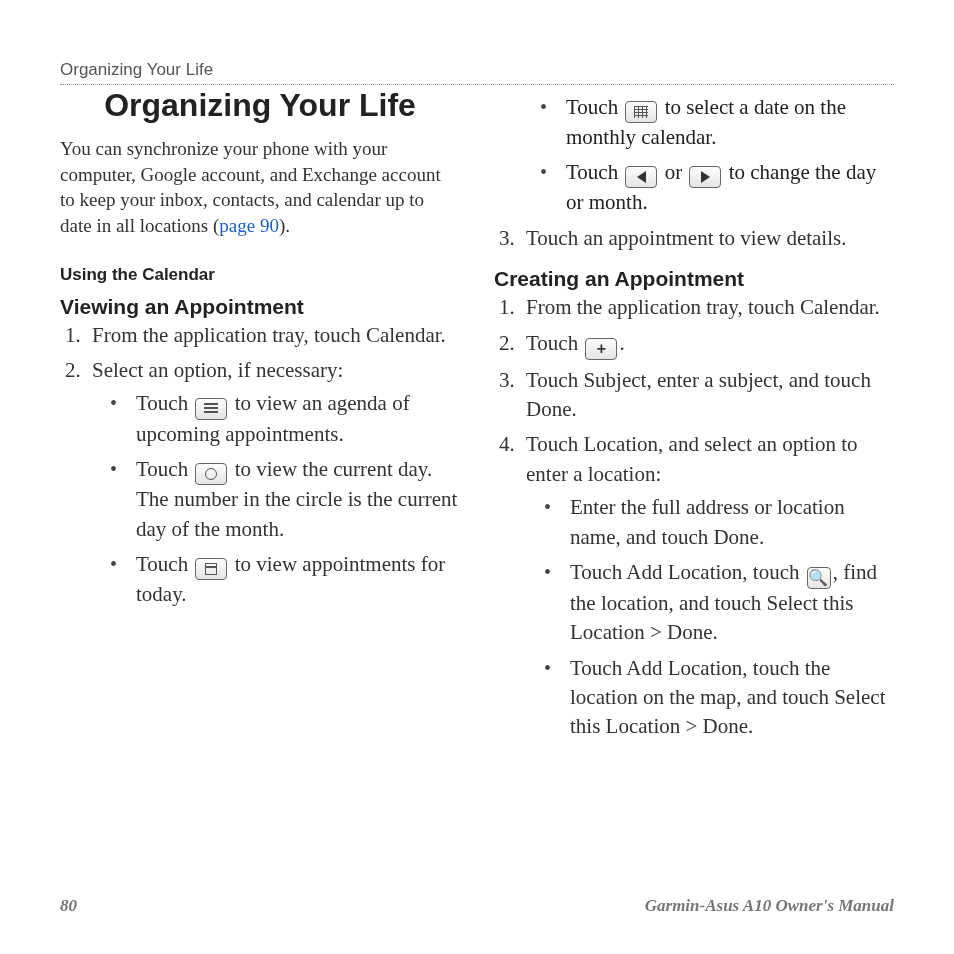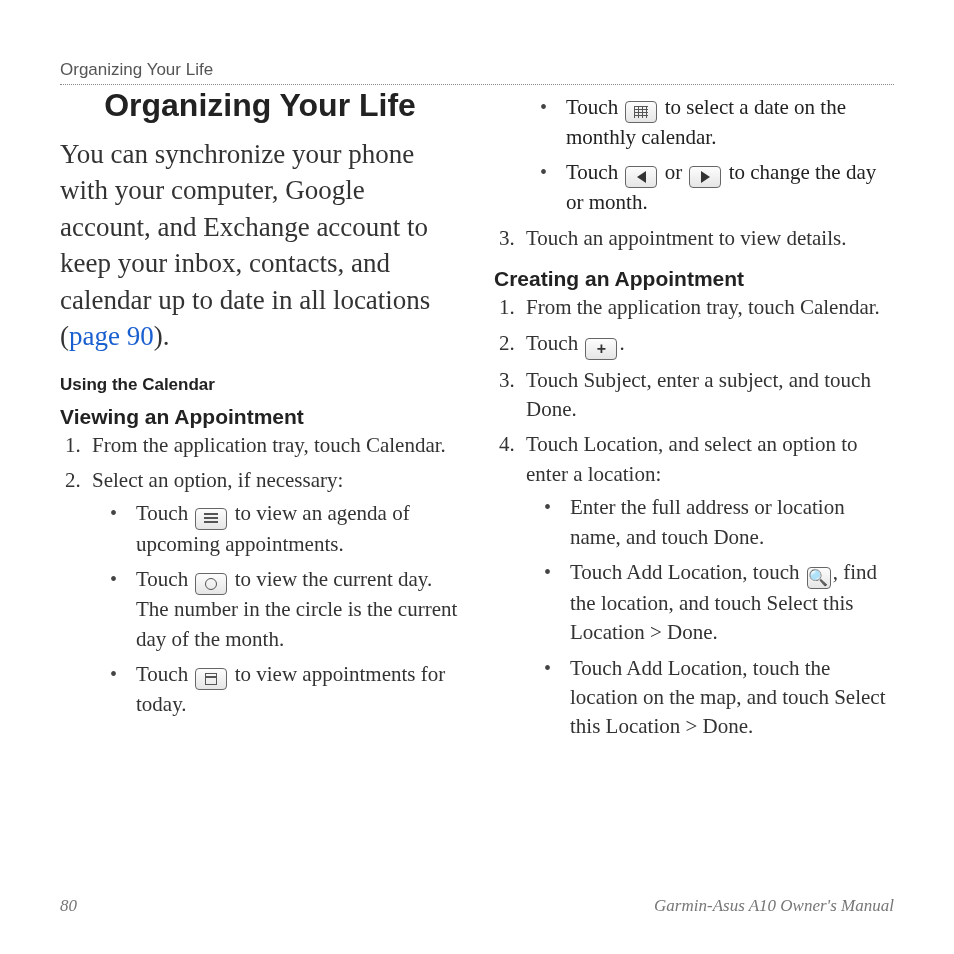--- a/index.html
+++ b/index.html
@@ -32,24 +32,24 @@
   }
   h1 {
     font-family: Arial, Helvetica, sans-serif;
     font-weight: bold;
     font-size: 32px;
     color: #222;
     margin-bottom: 12px;
     text-align: center;
   }
   .intro {
-    font-size: 27px;
+    font-size: 19px;
     line-height: 1.35;
     color: #333;
-    margin-bottom: 20px;
+    margin-bottom: 26px;
   }
   .link { color: #1a5fd0; }
   h2 {
     font-family: Arial, Helvetica, sans-serif;
     font-weight: bold;
     font-size: 17px;
     color: #222;
     margin-bottom: 10px;
   }
   h3 {
@@ -147,20 +147,21 @@
     bottom: 38px;
     left: 60px;
     right: 60px;
     display: flex;
     justify-content: space-between;
     align-items: baseline;
     font-style: italic;
     color: #777;
     font-size: 17px;
     font-family: "Times New Roman", serif;
+    font-weight: bold;
   }
   .footer .pn { font-style: italic; }
 </style>
 </head>
 <body>
 
 <div class="running-head">Organizing Your Life</div>
 <hr class="dotted-rule">
 
 <div class="columns">

